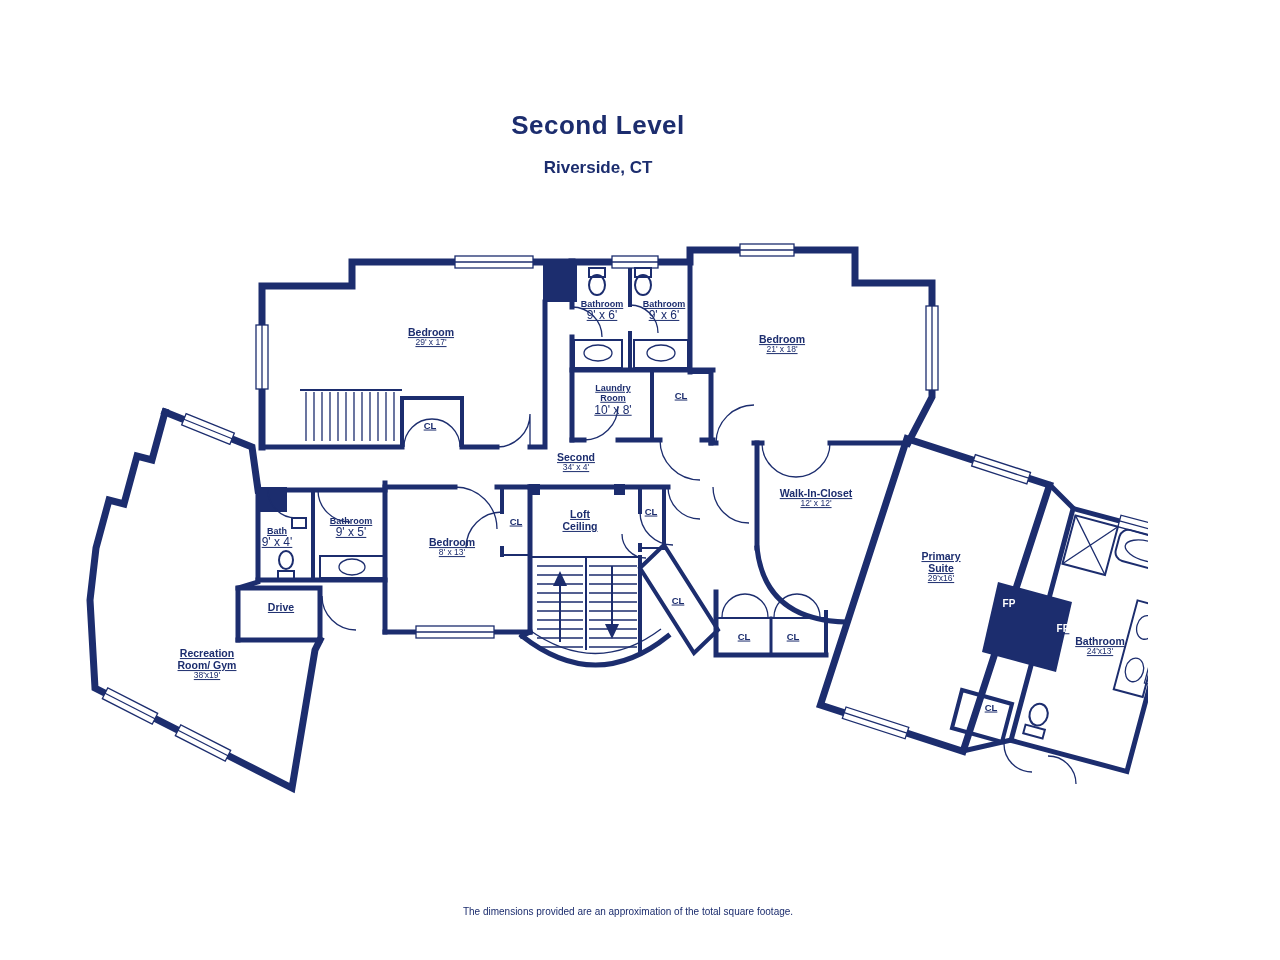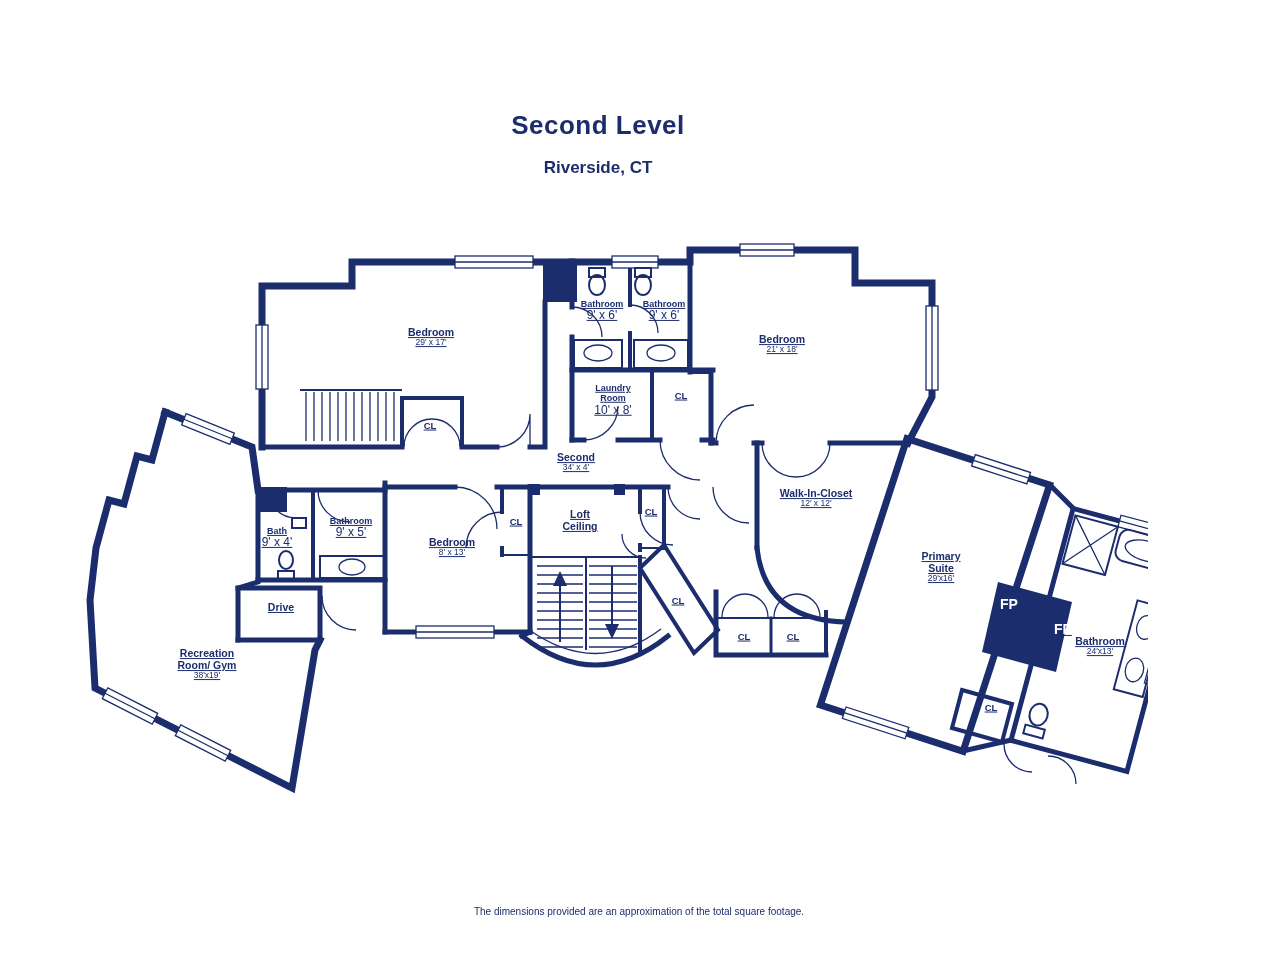--- a/index.html
+++ b/index.html
@@ -23,22 +23,22 @@
   
   .lbl{position:absolute;transform:translate(-50%,-50%);text-align:center;
        color:#1c2d6e;line-height:1.15;text-decoration:underline;}
   .lbl .nm{font-weight:bold;font-size:10.5px;}
   .lbl .dm{font-size:8.5px;}
   .lbl.sm .nm{font-size:9px;}
   .lbl.sm .dm{font-size:12px;}
   .lbl.tag{white-space:nowrap;}
   .lbl.tag .nm{font-size:9.5px;}
   .lbl.fp{white-space:nowrap;}
-  .lbl.fp .nm{font-size:14px;color:#ffffff;}
-  .footer{position:absolute;top:906px;left:11px;width:1256px;text-align:center;
+  .lbl.fp .nm{font-size:10px;color:#ffffff;}
+  .footer{position:absolute;top:906px;left:0;width:1256px;text-align:center;
           color:#1c2d6e;font-size:10px;}
 </style>
 </head>
 <body>
 
 <div class="page">
 
   <div class="plan-header">
     <h1 class="plan-title">Second Level</h1>
     <div class="plan-addr">Riverside, CT</div>

